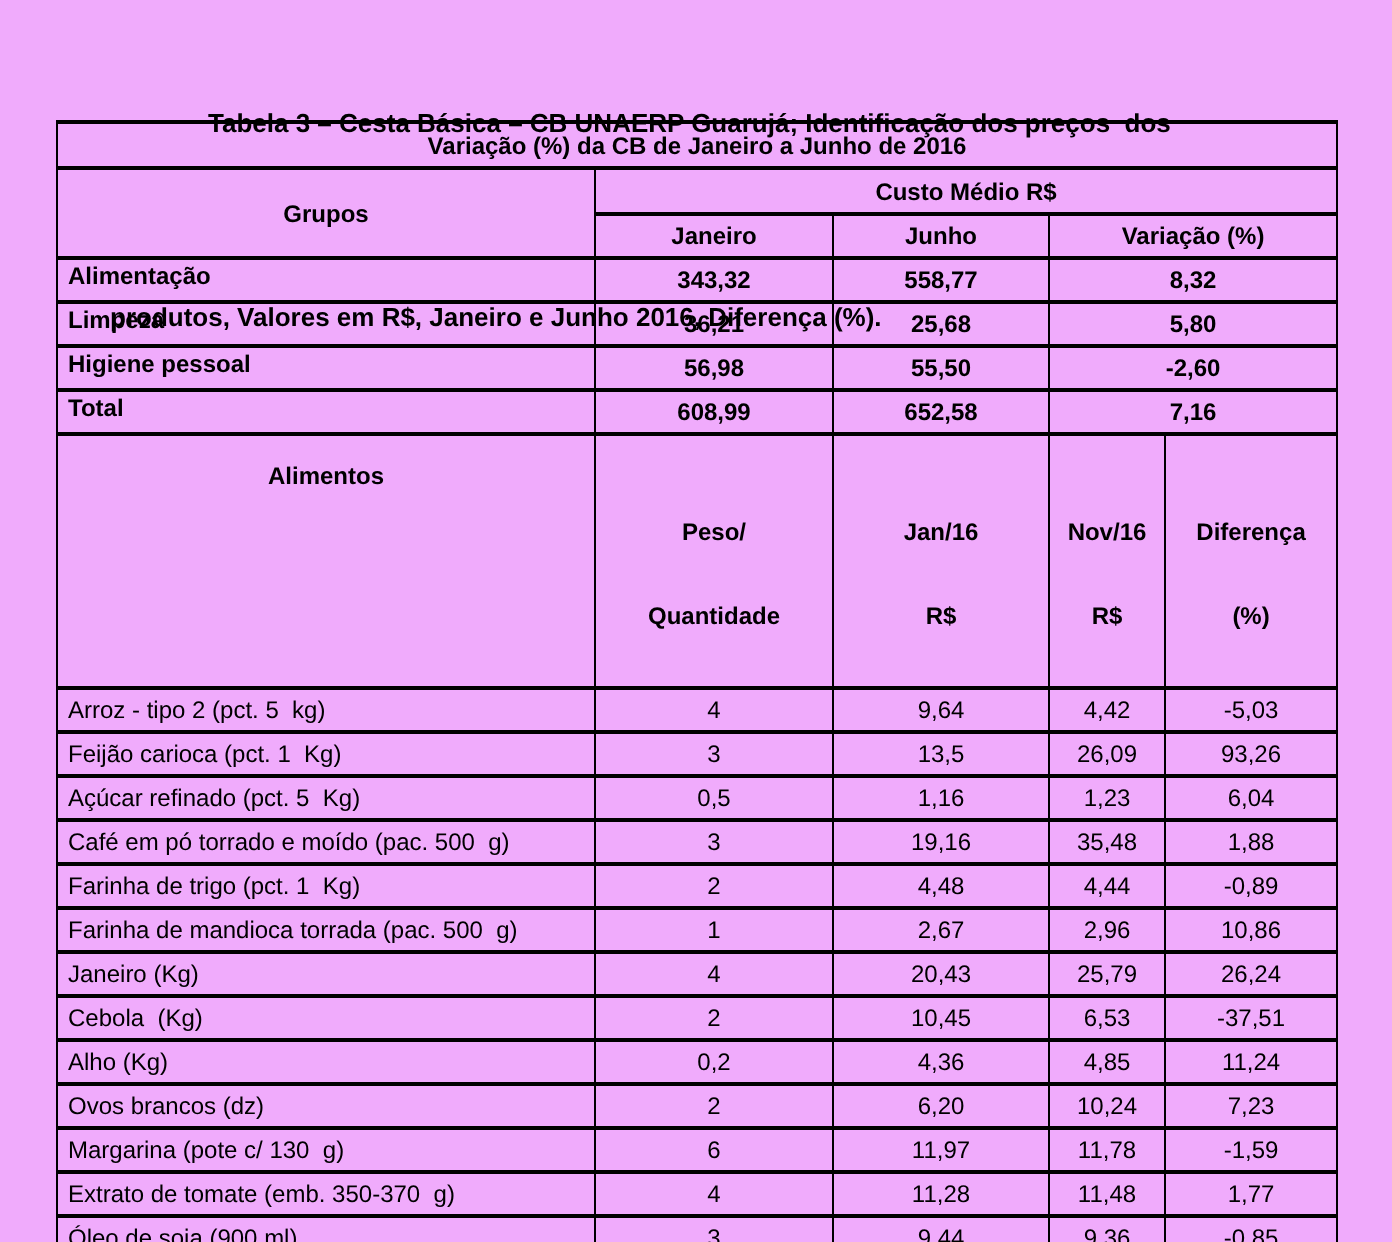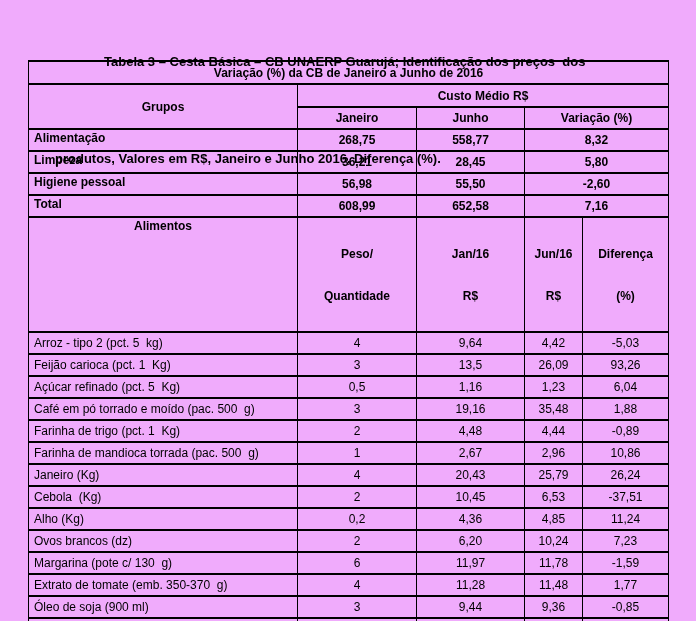--- a/index.html
+++ b/index.html
@@ -34,21 +34,21 @@
   }
   td.bl{border-left-width:2px;}
   td.br{border-right-width:2px;}
   tr.caption-row td{height:21px;font-weight:bold;}
   tr.hdr1 td{height:21px;font-weight:bold;}
   tr.hdr2 td{height:20px;font-weight:bold;}
   td.va-t{vertical-align:top;padding-top:1px;}
   td.va-b{vertical-align:bottom;padding-bottom:2px;}
   tr.grp td{height:19px;font-weight:bold;}
   tr.grp td.lab{text-align:left;padding-left:5px;vertical-align:top;padding-top:1px;}
-  tr.foods-hdr td{height:27px;font-weight:bold;vertical-align:top;padding-top:1px;line-height:14px;}
+  tr.foods-hdr td{height:27px;font-weight:bold;vertical-align:top;padding-top:13px;line-height:14px;}
   tr.foods-hdr td span{display:block;}
   tr.food td{height:20px;}
   tr.food td.lab{text-align:left;padding-left:5px;margin-left:28px;}
 </style>
 </head>
 <body>
 
 <div class="page">
 
   <div class="doc-title">
@@ -75,28 +75,28 @@
       <td colspan="4" class="br">Custo Médio R$</td>
     </tr>
     <tr class="hdr2">
       <td class="va-t">Janeiro</td>
       <td class="va-b">Junho</td>
       <td colspan="2" class="br va-b">Variação (%)</td>
     </tr>
 
     <tr class="grp">
       <td class="bl lab">Alimentação</td>
-      <td class="va-t">268,75</td>
+      <td class="va-t">343,32</td>
       <td class="va-b">558,77</td>
       <td colspan="2" class="br va-b">8,32</td>
     </tr>
     <tr class="grp">
       <td class="bl lab">Limpeza</td>
       <td class="va-t">36,21</td>
-      <td class="va-b">28,45</td>
+      <td class="va-b">25,68</td>
       <td colspan="2" class="br va-b">5,80</td>
     </tr>
     <tr class="grp">
       <td class="bl lab">Higiene pessoal</td>
       <td class="va-t">56,98</td>
       <td class="va-b">55,50</td>
       <td colspan="2" class="br va-b">-2,60</td>
     </tr>
     <tr class="grp">
       <td class="bl lab">Total</td>
@@ -109,21 +109,21 @@
       <td class="bl">Alimentos</td>
       <td>
         <span>Peso/</span>
         <span>Quantidade</span>
       </td>
       <td>
         <span>Jan/16</span>
         <span>R$</span>
       </td>
       <td>
-        <span>Jun/16</span>
+        <span>Nov/16</span>
         <span>R$</span>
       </td>
       <td class="br">
         <span>Diferença</span>
         <span>(%)</span>
       </td>
     </tr>
 
     <tr class="food">
       <td class="bl lab">Arroz - tipo 2 (pct. 5  kg)</td>

